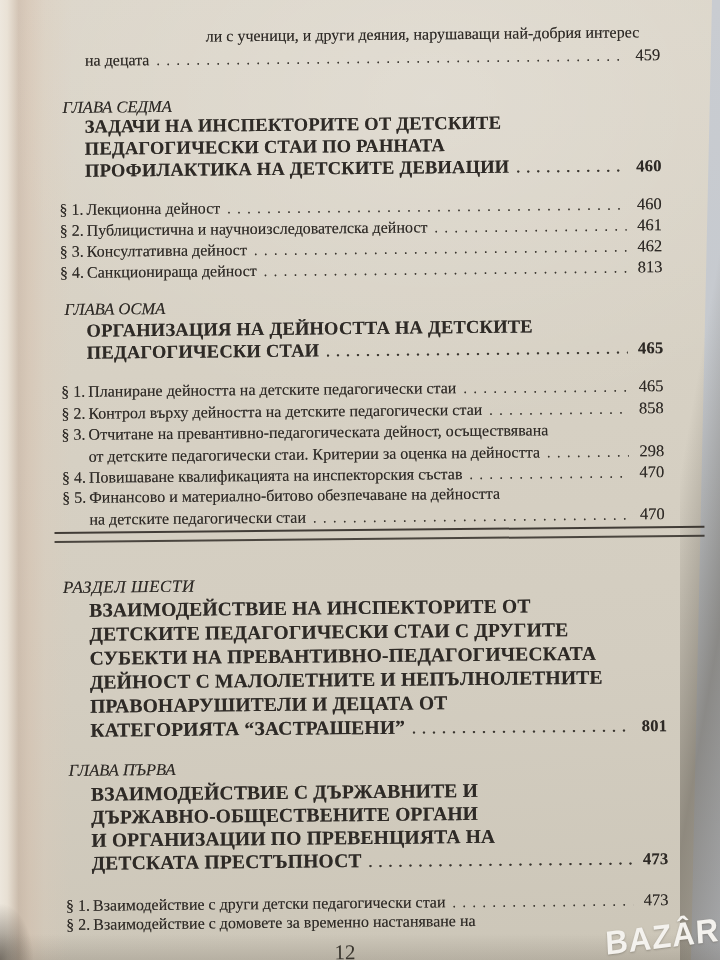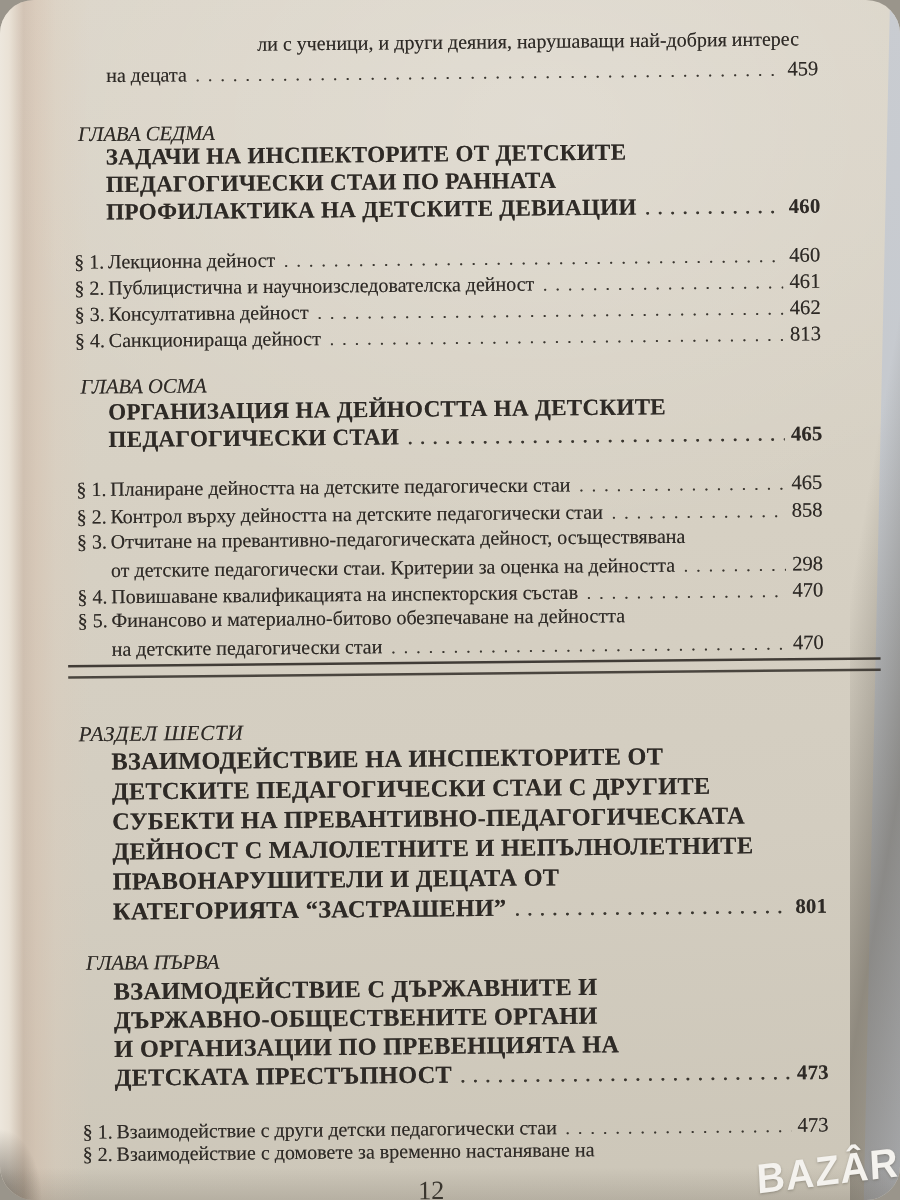--- a/index.html
+++ b/index.html
@@ -1,21 +1,21 @@
 <!DOCTYPE html>
 <html><head>
 <meta charset="utf-8">
 <style>
   html,body{margin:0;padding:0;background:#9a958b;}
   .photo{
     position:relative;width:720px;height:960px;overflow:hidden;
     background:
       radial-gradient(90% 50% at 60% 10%, rgba(255,255,255,0.18), rgba(255,255,255,0) 70%),
       linear-gradient(176deg, #dcd6ca 0%, #d7d1c4 38%, #d3cdc0 70%, #ccc6b8 100%);
-    font-family:"Liberation Serif", serif;color:#2e2a26;border-radius:27px;
+    font-family:"Liberation Serif", serif;color:#2e2a26;
   }
   
   .gutter{position:absolute;left:0;top:0;bottom:0;width:72px;pointer-events:none;
     background:linear-gradient(90deg,
       rgba(238,232,222,0.95) 0%, rgba(236,228,216,0.85) 10%,
       rgba(196,166,146,0.38) 26%, rgba(214,188,168,0.42) 40%,
       rgba(221,202,184,0.28) 62%, rgba(214,208,195,0) 100%);}
   
   .edge-dark{position:absolute;top:0;right:0;width:40px;height:960px;
     background:linear-gradient(100deg, rgba(0,0,0,0) 40%, rgba(90,85,76,0.55) 72%, rgba(60,56,50,0.25) 100%);
@@ -31,21 +31,21 @@
   
   .content{position:absolute;left:62px;top:0;width:608px;height:960px;
     transform:rotate(-0.55deg);transform-origin:50% 50%;}
   .line{position:absolute;left:0;width:100%;display:flex;align-items:baseline;
     text-shadow:0 0 0.5px rgba(46,42,38,0.55);}
   .line .t{white-space:nowrap;}
   .num{flex:none;width:27px;white-space:nowrap;}
   .dots{flex:1 1 auto;overflow:hidden;white-space:nowrap;margin:0 5px 0 7px;}
   .dots::after{content:". . . . . . . . . . . . . . . . . . . . . . . . . . . . . . . . . . . . . . . . . . . . . . . . . . . . . . . . . . . . . . . . . . . .";
     font-size:14px;letter-spacing:1.5px;color:#3a362f;}
-  .pg{flex:none;min-width:36px;text-align:left;font-size:16.5px;}
+  .pg{flex:none;min-width:36px;text-align:center;font-size:16.5px;}
   .chapter{font-style:italic;font-size:16.5px;padding-left:4px;box-sizing:border-box;}
   .section{font-style:italic;font-size:17px;letter-spacing:.5px;}
   .head{font-weight:bold;font-size:18.5px;padding-left:26px;box-sizing:border-box;letter-spacing:.2px;}
   .head2{font-weight:bold;font-size:19.5px;padding-left:26px;box-sizing:border-box;letter-spacing:.2px;}
   .item{font-size:16px;}
   .cont{font-size:16px;padding-left:27px;box-sizing:border-box;}
   .carry{font-size:16px;padding-left:148px;box-sizing:border-box;}
   .rule{position:absolute;left:-8px;width:650px;top:529px;height:7px;
     border-top:2px solid rgba(50,45,40,0.9);border-bottom:2px solid rgba(50,45,40,0.85);}
   .page-num{position:absolute;left:268px;top:940px;font-size:21px;color:#3a362f;}

